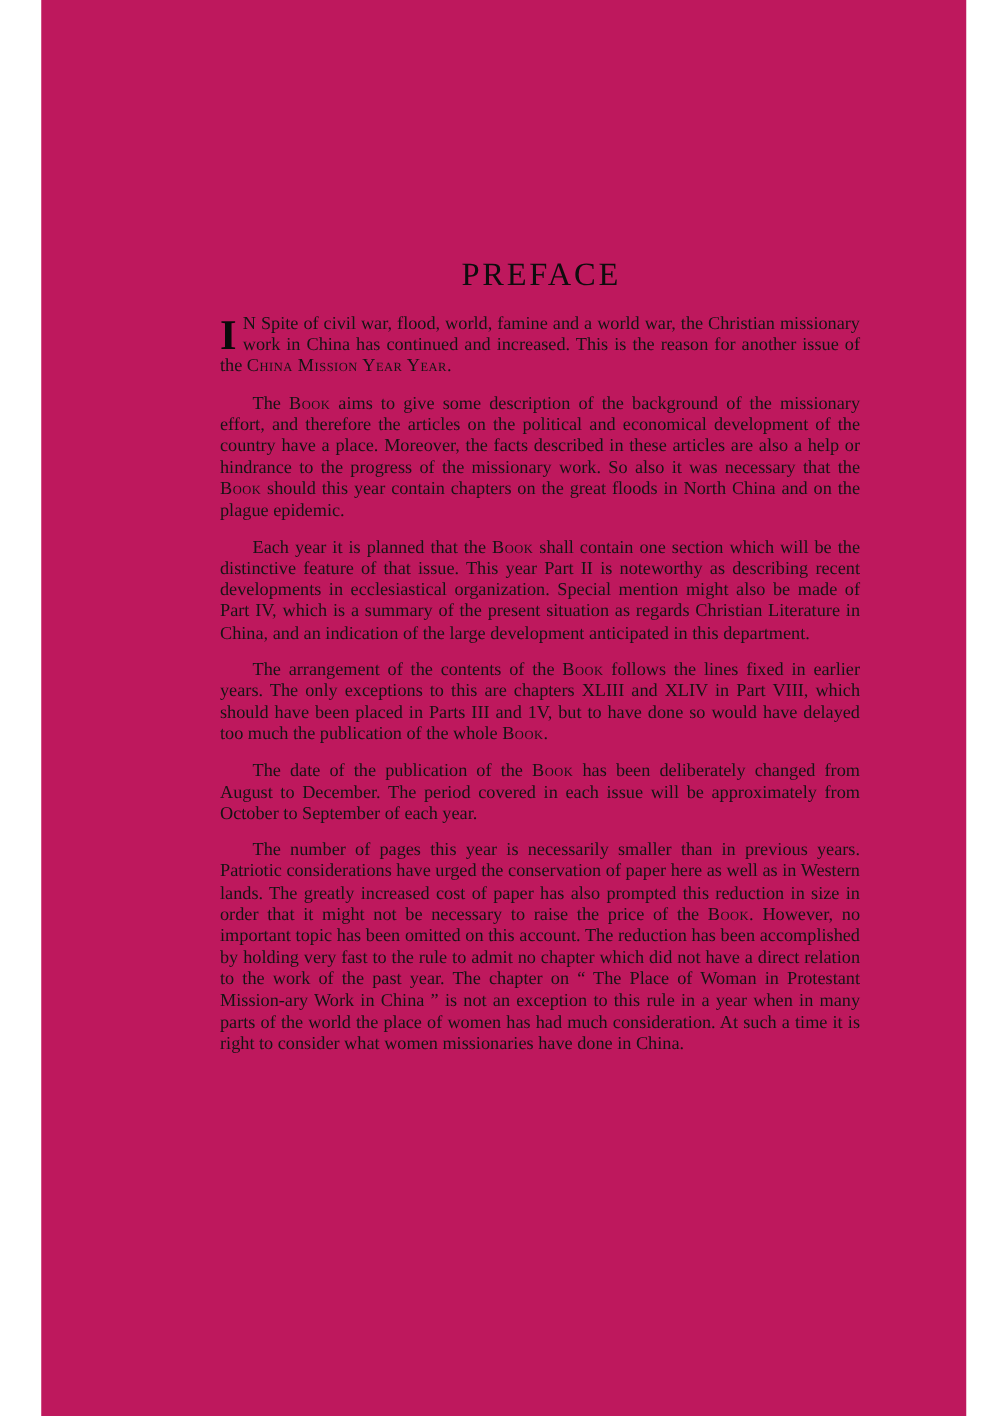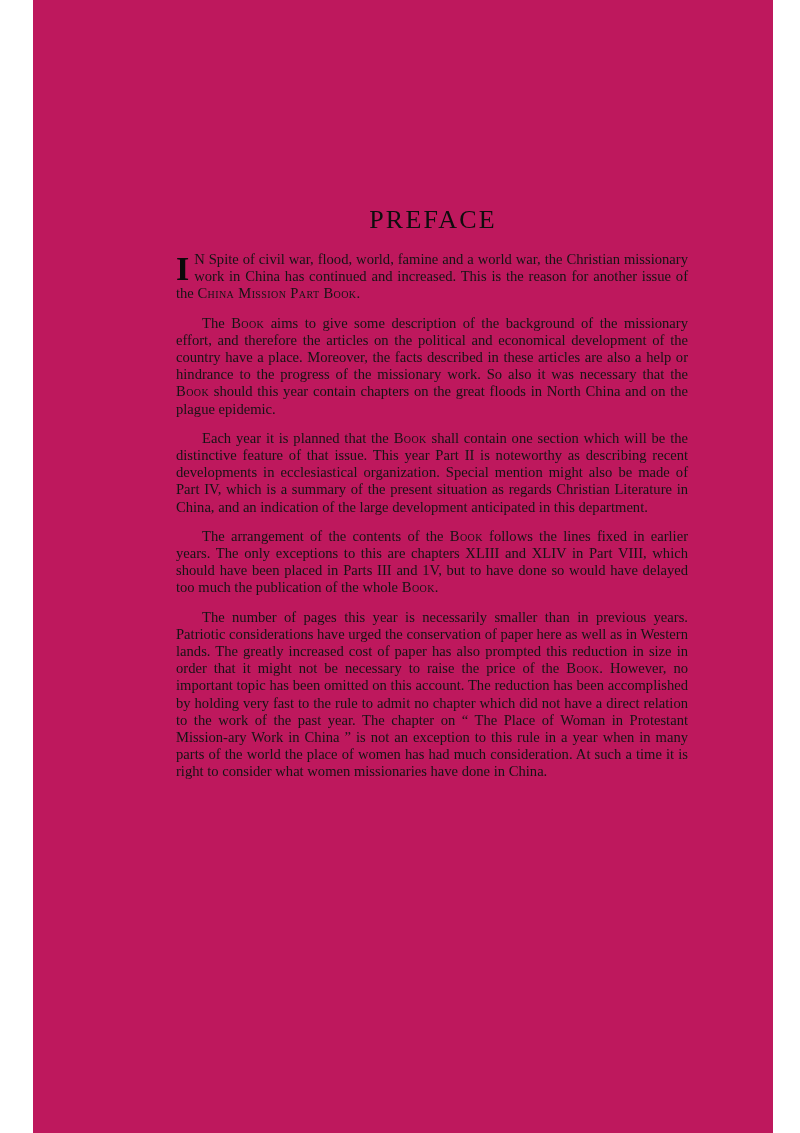--- a/index.html
+++ b/index.html
@@ -84,25 +84,26 @@
 </style>
 </head>
 <body>
 
 <div class="page">
 
   <h1 class="page-title">PREFACE</h1>
 
   <div class="text-block">
 
-    <p class="para first-para"><span class="dropcap">I</span><span>N Spite of civil war, flood, world, famine and a world war, the Christian missionary work in China has continued and increased. This is the reason for another issue of the </span><span class="smallcaps">China Mission Part Book</span><span>.</span></p>
+    <p class="para first-para"><span class="dropcap">I</span><span>N Spite of civil war, flood, world, famine and a world war, the Christian missionary work in China has continued and increased. This is the reason for another issue of the </span><span class="smallcaps">China Mission Year Year</span><span>.</span></p>
 
     <p class="para">The <span class="smallcaps">Book</span> aims to give some description of the background of the missionary effort, and therefore the articles on the political and economical development of the country have a place. Moreover, the facts described in these articles are also a help or hindrance to the progress of the missionary work. So also it was necessary that the <span class="smallcaps">Book</span> should this year contain chapters on the great floods in North China and on the plague epidemic.</p>
 
     <p class="para">Each year it is planned that the <span class="smallcaps">Book</span> shall contain one section which will be the distinctive feature of that issue. This year Part II is noteworthy as describing recent developments in ecclesiastical organization. Special mention might also be made of Part IV, which is a summary of the present situation as regards Christian Literature in China, and an indication of the large development anticipated in this department.</p>
 
     <p class="para">The arrangement of the contents of the <span class="smallcaps">Book</span> follows the lines fixed in earlier years. The only exceptions to this are chapters XLIII and XLIV in Part VIII, which should have been placed in Parts III and 1V, but to have done so would have delayed too much the publication of the whole <span class="smallcaps">Book</span>.</p>
 
+    <p class="para">The date of the publication of the <span class="smallcaps">Book</span> has been deliberately changed from August to December. The period covered in each issue will be approximately from October to September of each year.</p>
 
     <p class="para">The number of pages this year is necessarily smaller than in previous years. Patriotic considerations have urged the conservation of paper here as well as in Western lands. The greatly increased cost of paper has also prompted this reduction in size in order that it might not be necessary to raise the price of the <span class="smallcaps">Book</span>. However, no important topic has been omitted on this account. The reduction has been accomplished by holding very fast to the rule to admit no chapter which did not have a direct relation to the work of the past year. The chapter on “ The Place of Woman in Protestant Mission-ary Work in China ” is not an exception to this rule in a year when in many parts of the world the place of women has had much consideration. At such a time it is right to consider what women missionaries have done in China.</p>
 
   </div>
 </div>
 
 </body></html>

